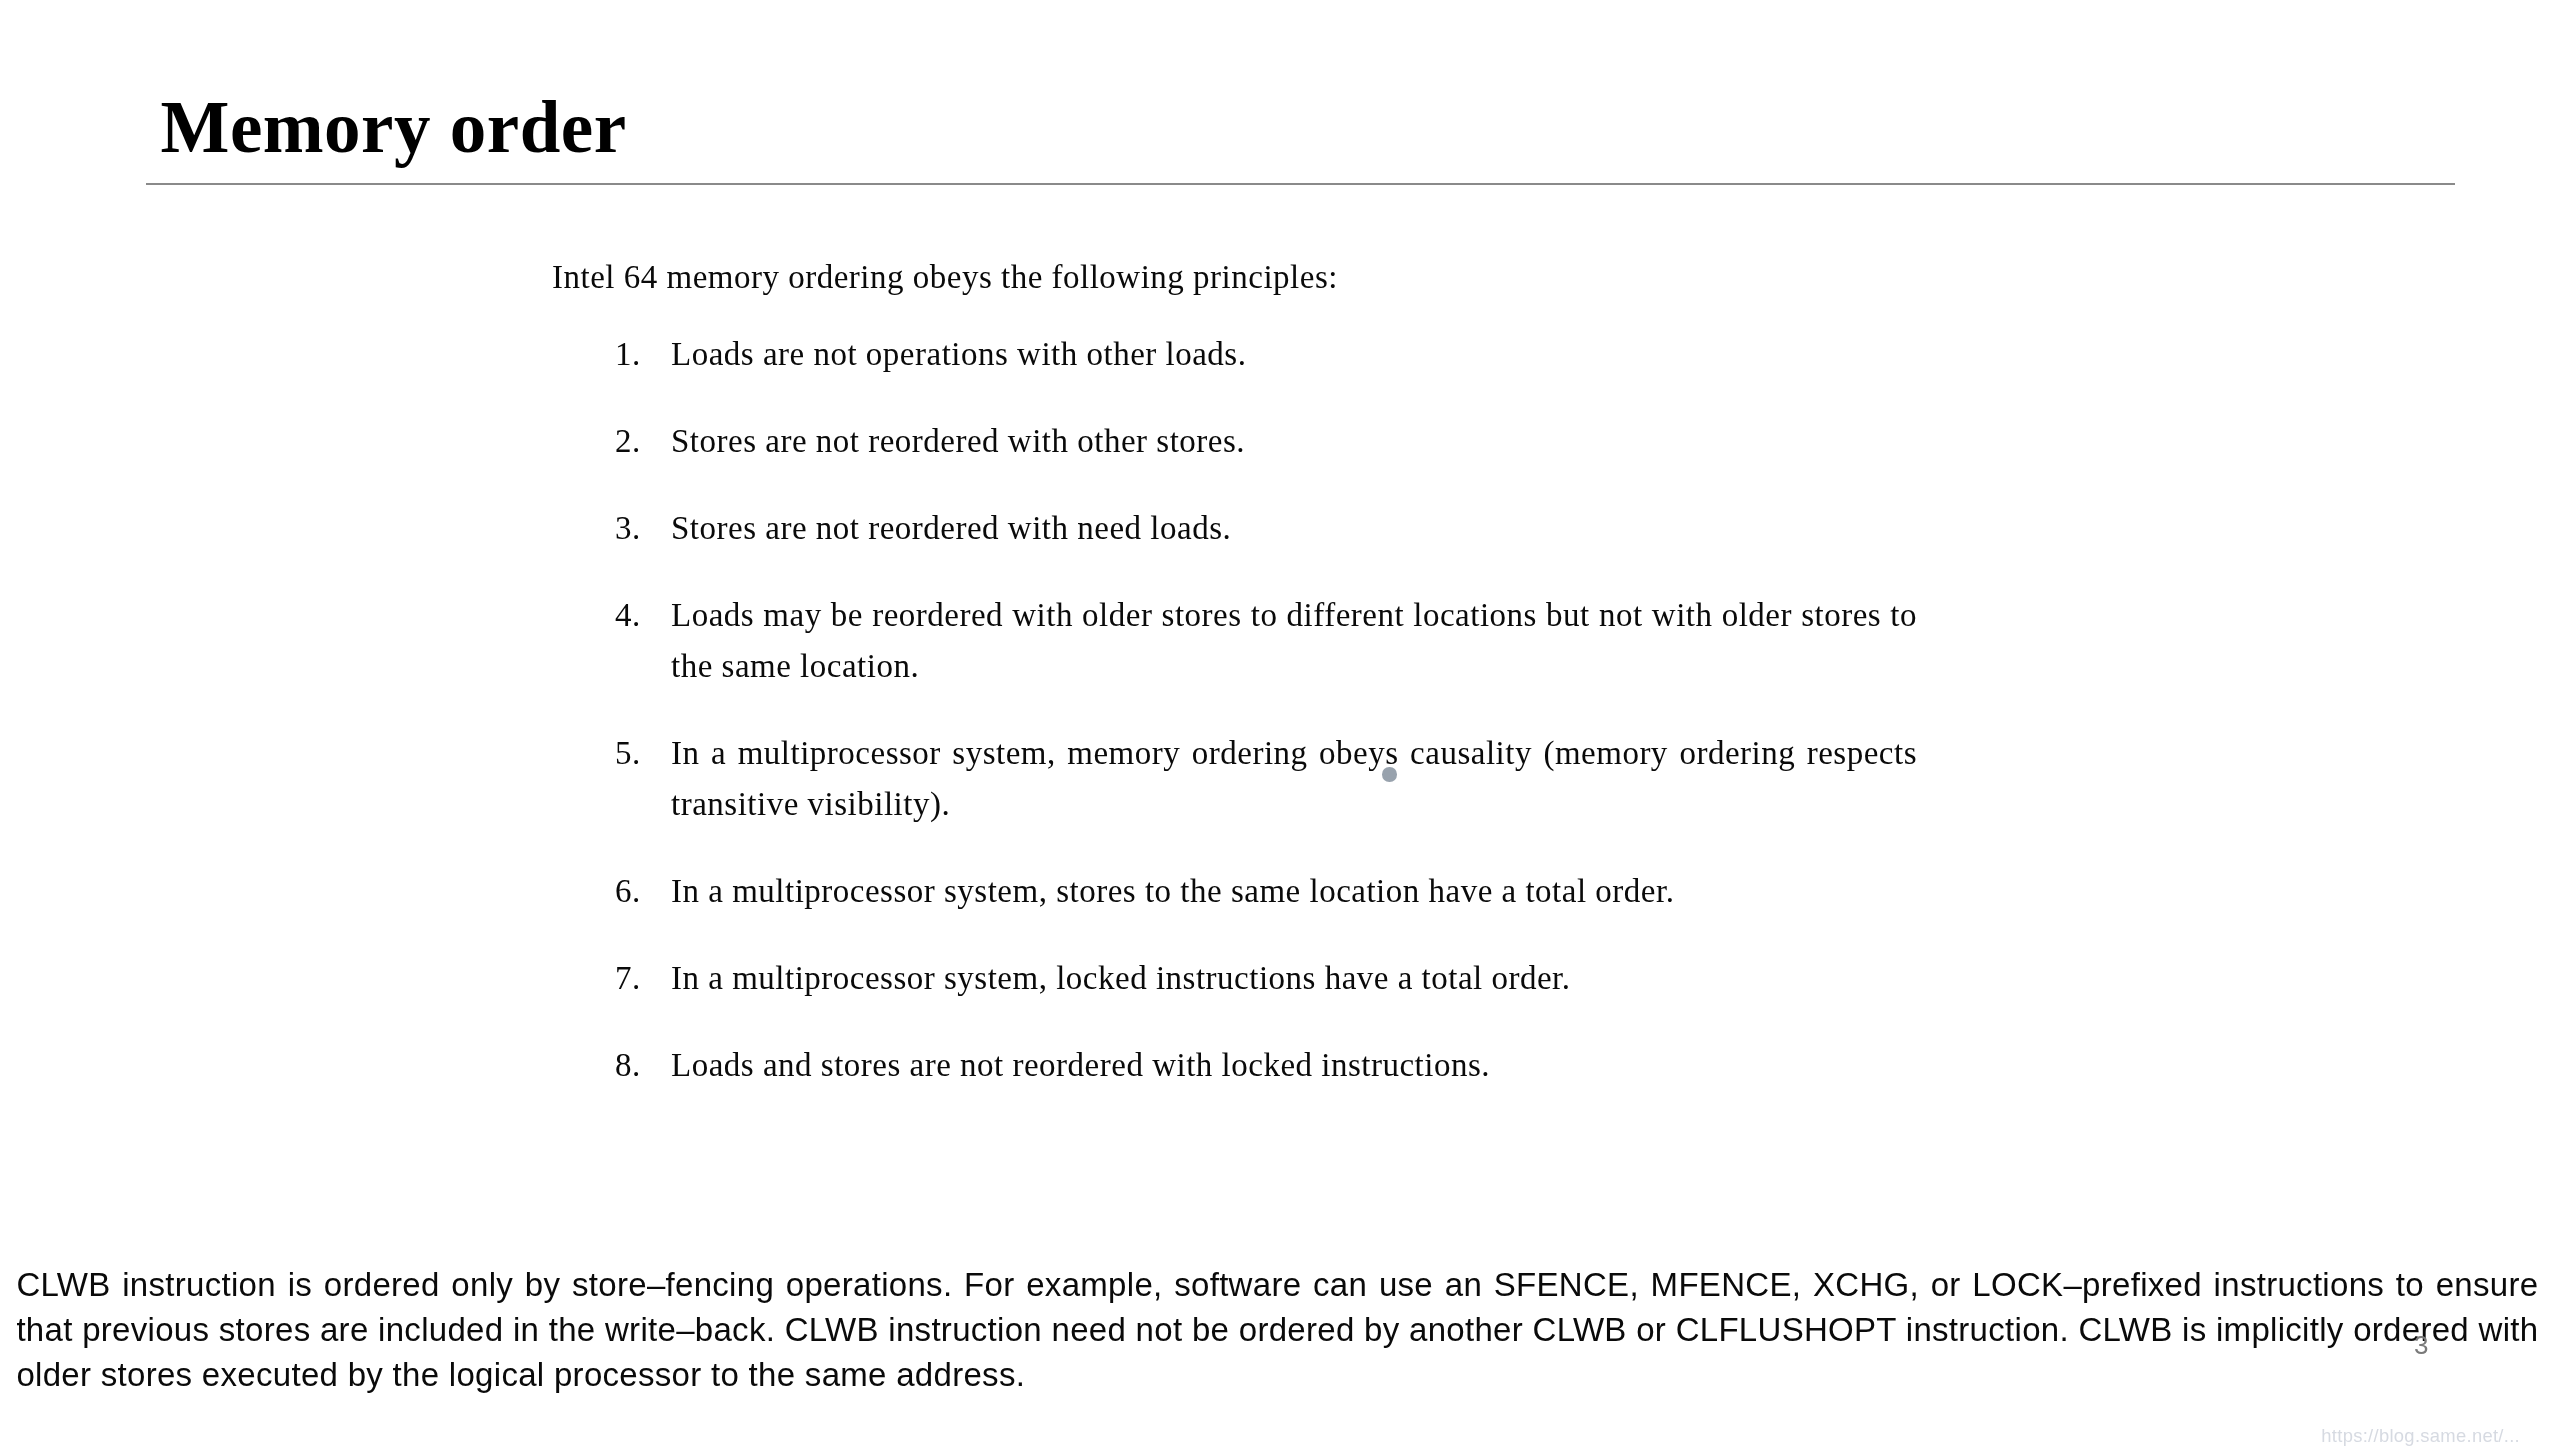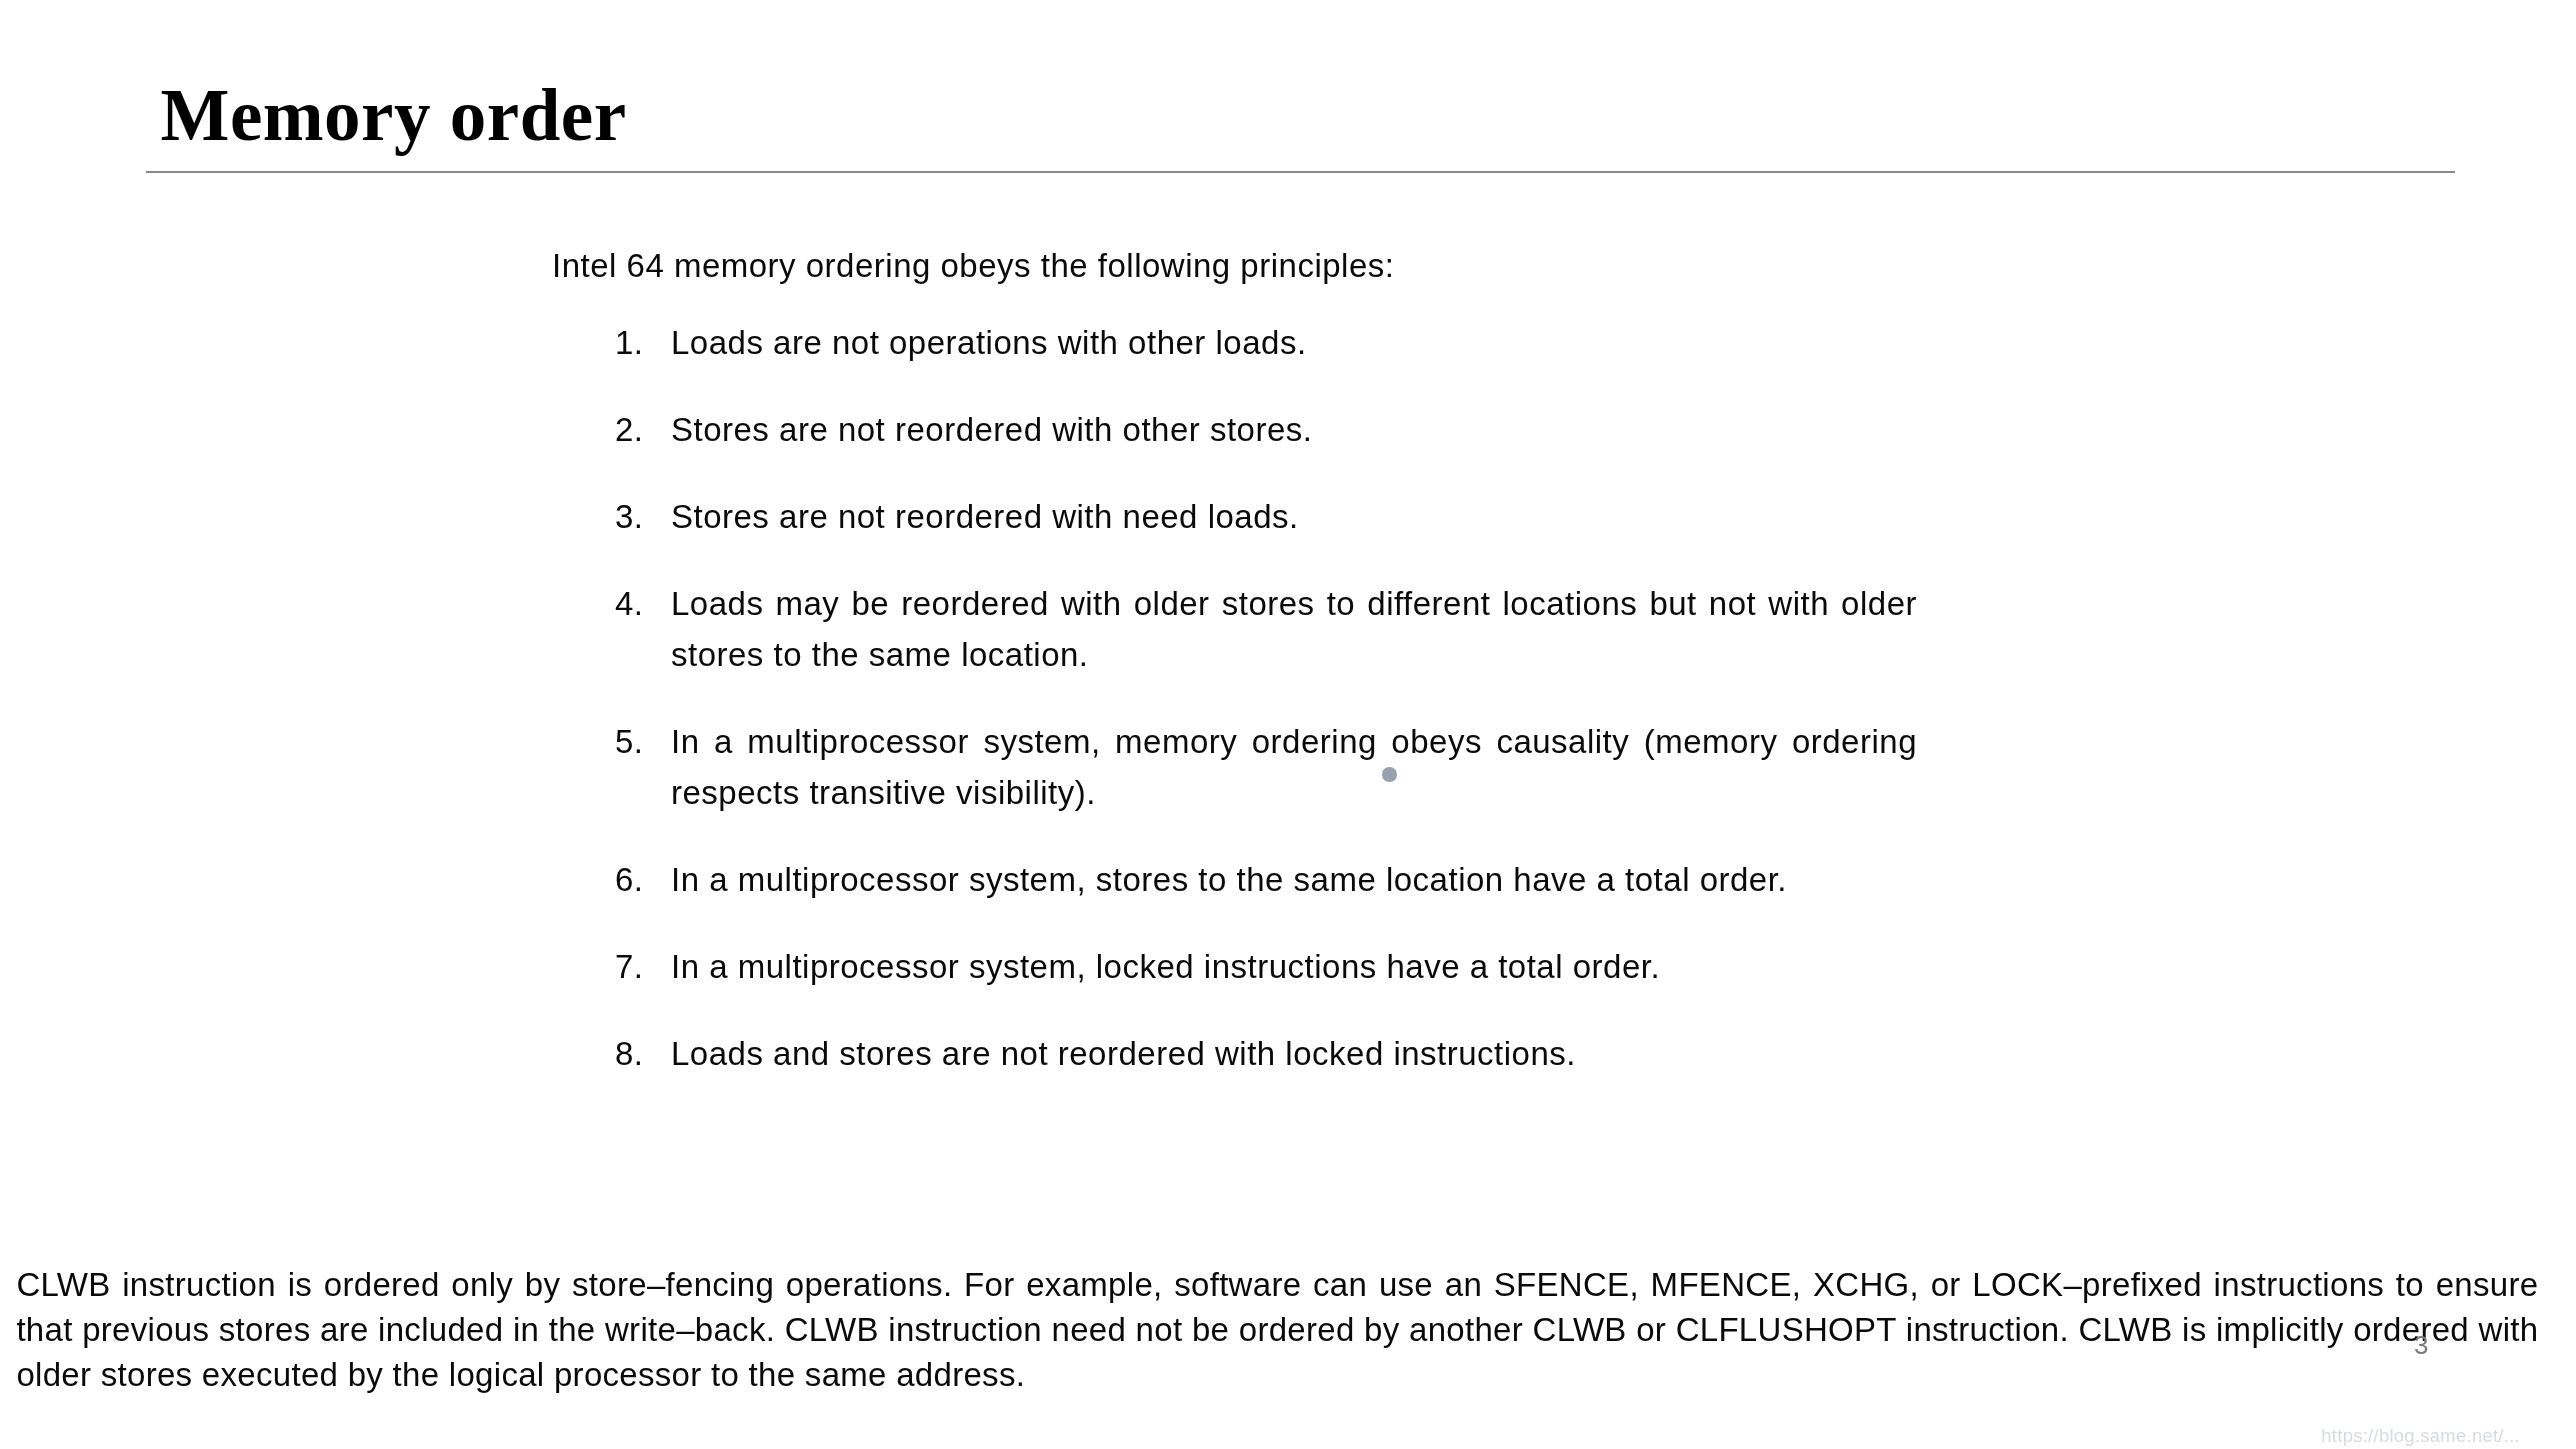--- a/index.html
+++ b/index.html
@@ -11,41 +11,42 @@
     position: relative;
     width: 2576px;
     height: 1449px;
     background: #ffffff;
     overflow: hidden;
     font-family: "Liberation Sans", sans-serif;
     color: #0a0a0a;
   }
   
   .slide-header {
-    margin: 4px 121px 0 146px;
+    margin: 16px 121px 0 146px;
     padding-top: 69px;
   }
   .slide-title {
     margin: 0 0 0 14.5px;
     font-family: "Liberation Serif", serif;
     font-weight: 700;
     font-size: 73px;
     line-height: 1.18;
     color: #000000;
     letter-spacing: 0.5px;
   }
   .title-divider {
     margin-top: 11.6px;
     height: 1.9px;
     background: #8a8a8a;
   }
   
   .slide-main {
     margin: 72px 0 0 552px;
     width: 1546px;
+    font-family: Liberation Serif, serif;
   }
   .intro {
     margin: 0;
     font-size: 33px;
     line-height: 41px;
     letter-spacing: 0.5px;
   }
   .principles {
     list-style: none;
     margin: 31px 0 0 63px;

